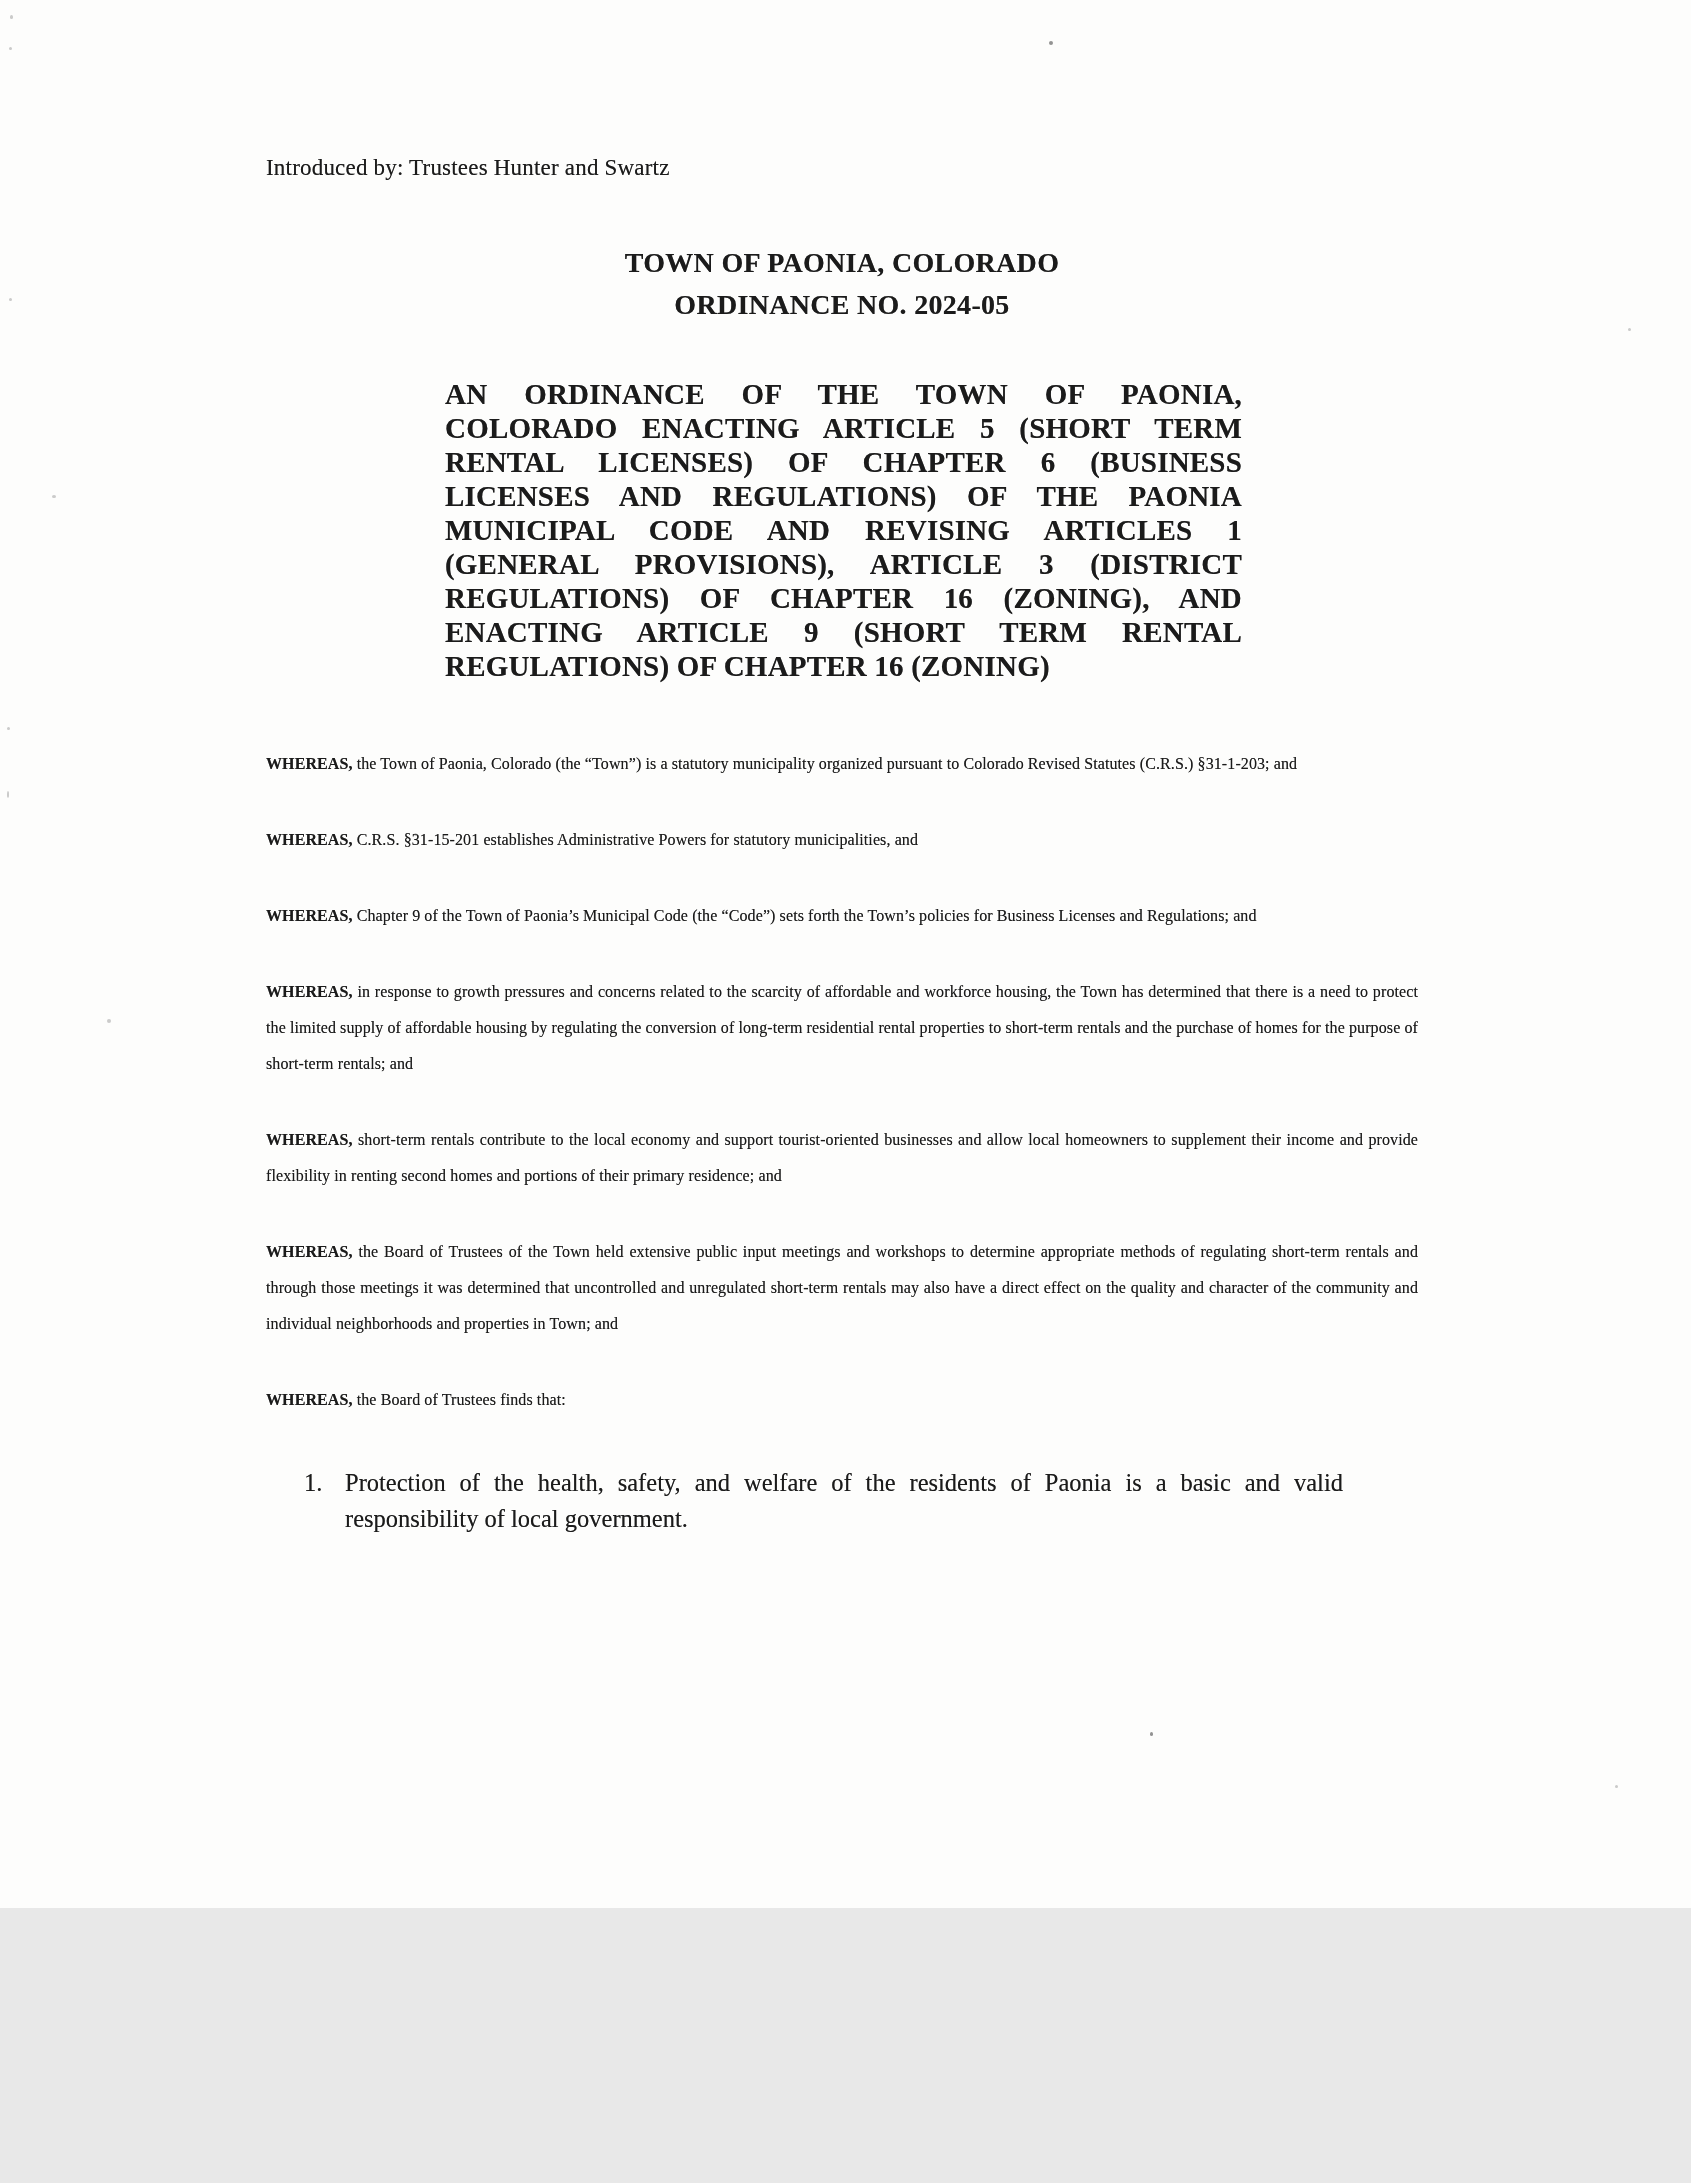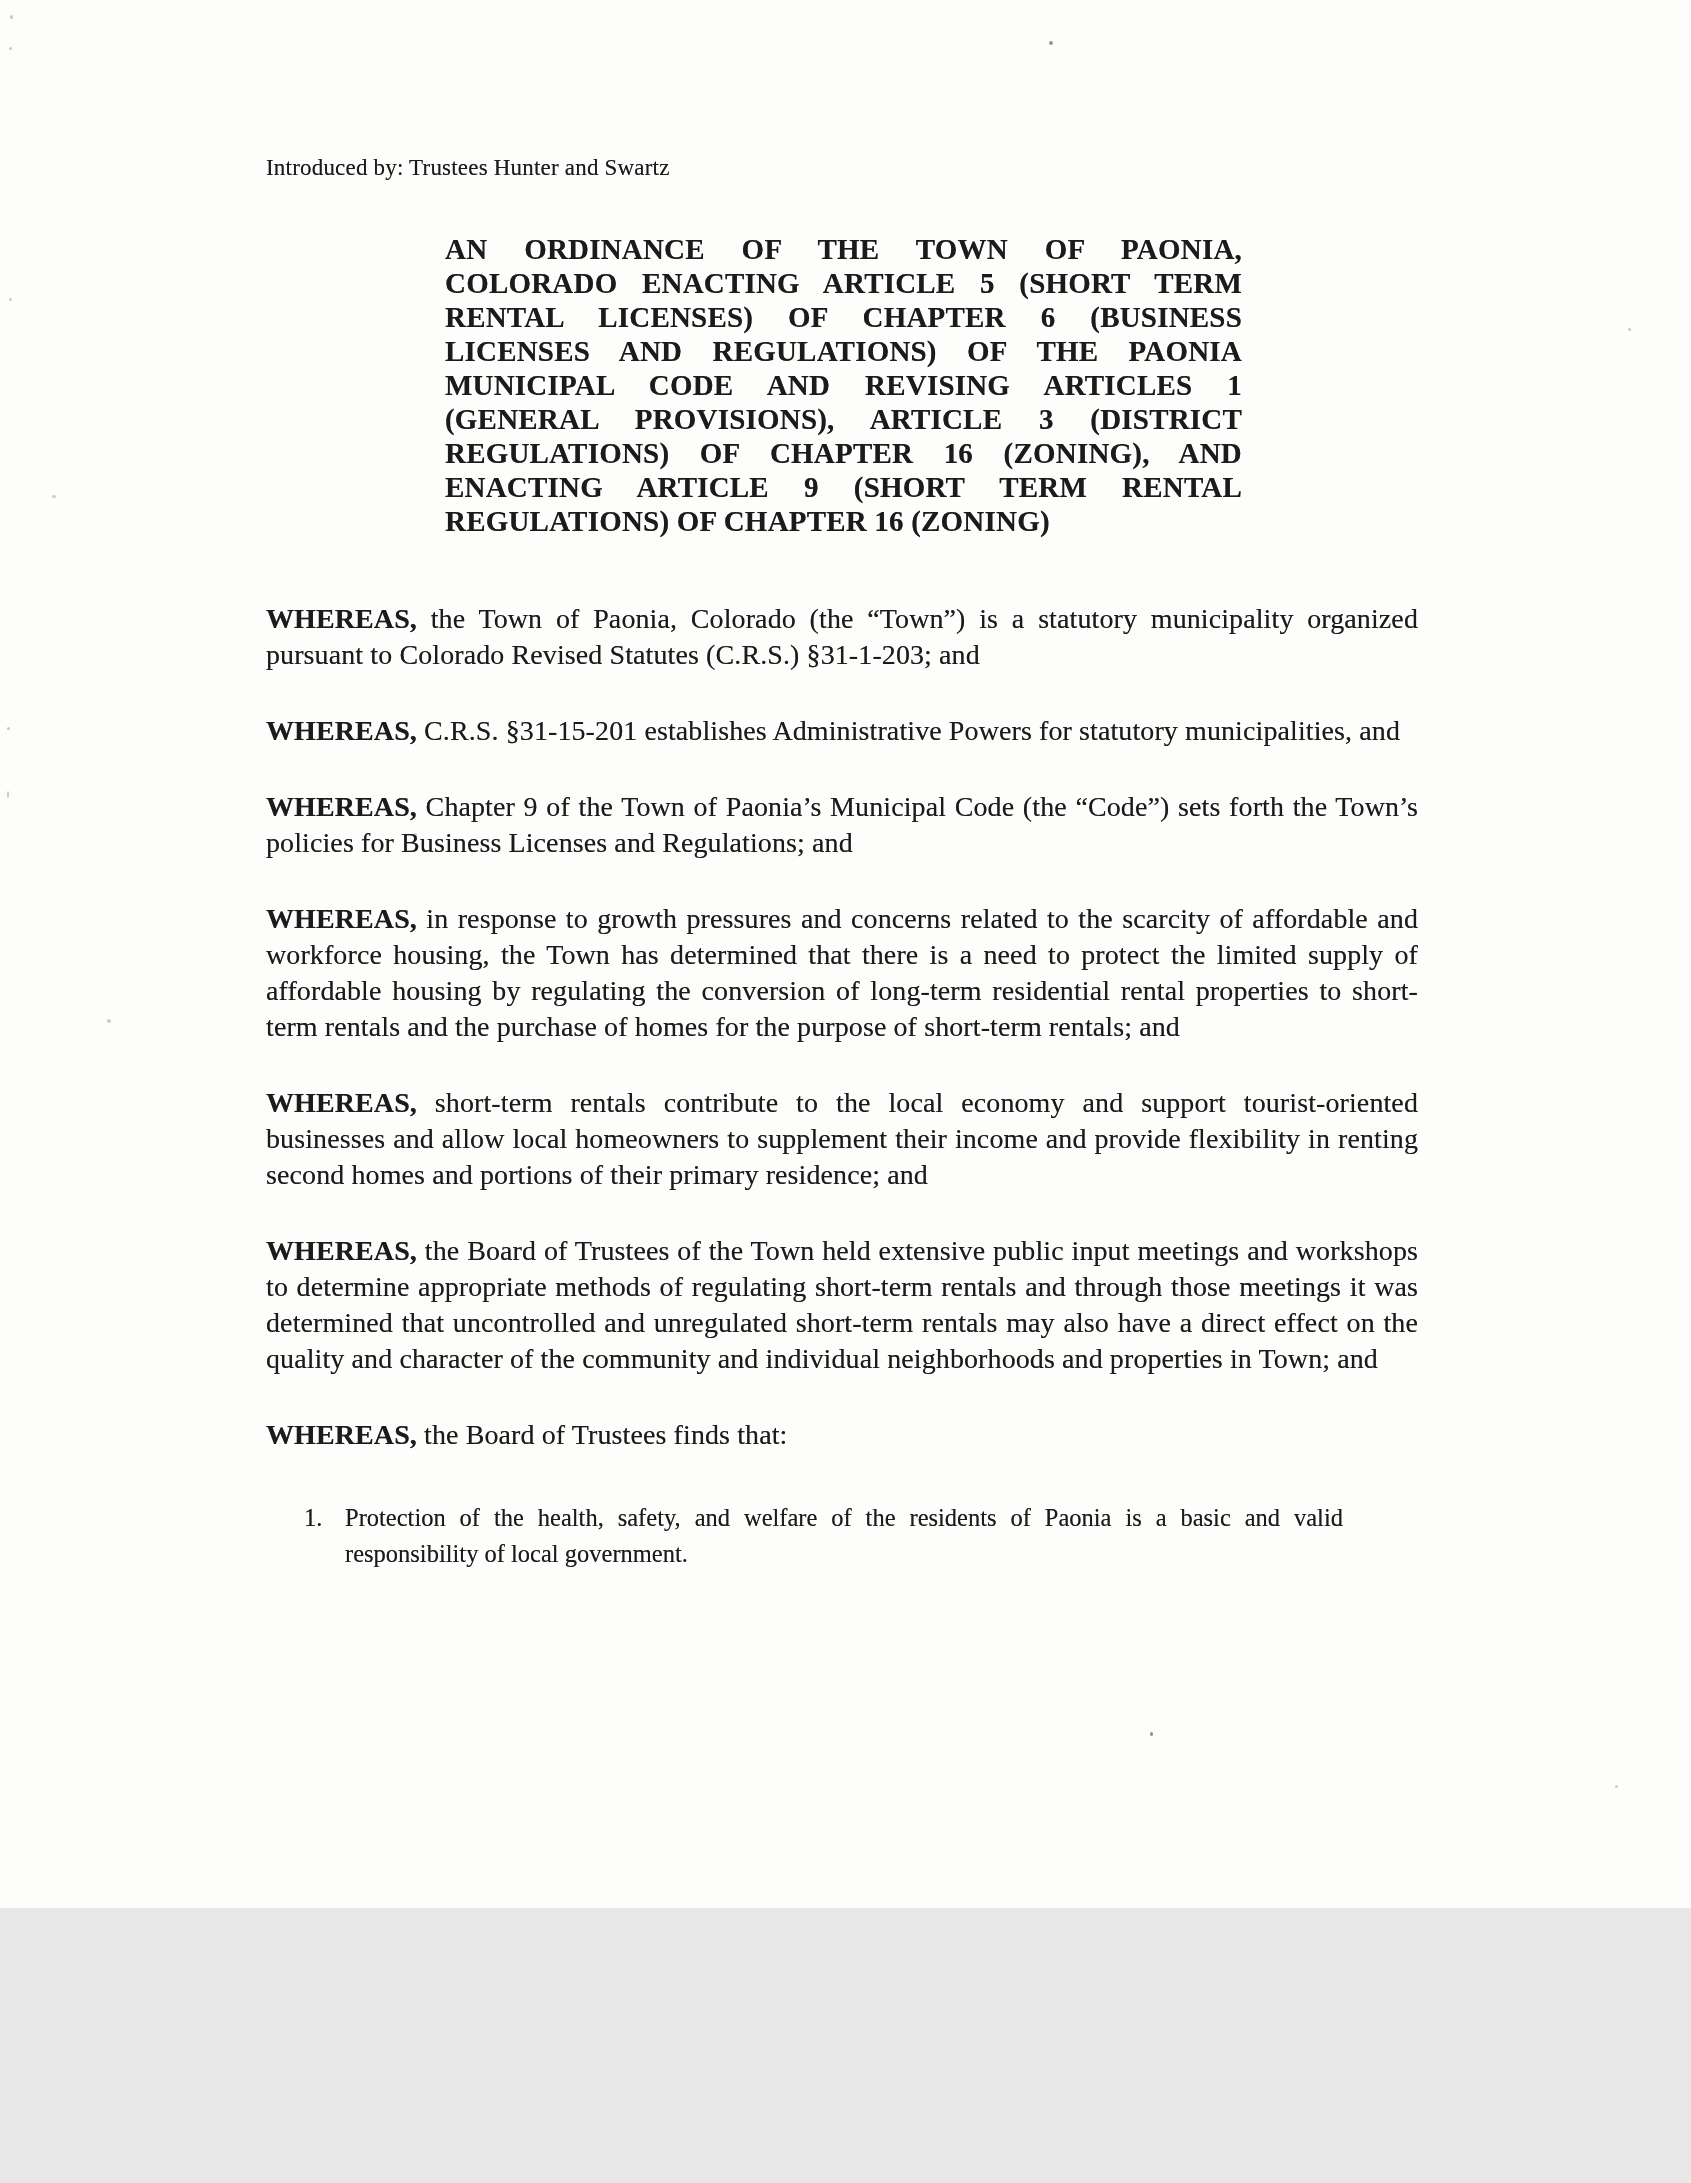--- a/index.html
+++ b/index.html
@@ -42,21 +42,21 @@
     font-size: 29px;
     line-height: 34px;
     text-align: justify;
     letter-spacing: 0.2px;
   }
   .paragraphs {
     margin-top: 63px;
   }
   .body-par {
     margin: 0 0 40px 0;
-    font-size: 28px;
+    font-size: 16px;
     line-height: 36px;
     text-align: justify;
     letter-spacing: 0.1px;
   }
   .body-par .lead {
     font-weight: 700;
   }
   .findings {
     margin-top: 47px;
   }
@@ -87,20 +87,24 @@
 </style>
 </head>
 <body>
 
 <div class="page">
 
   <div class="content">
 
     <div class="introduced">Introduced by: Trustees Hunter and Swartz</div>
 
+    <div class="title-block">
+      <div>TOWN OF PAONIA, COLORADO</div>
+      <div>ORDINANCE NO. 2024-05</div>
+    </div>
 
     <div class="summary-block">AN ORDINANCE OF THE TOWN OF PAONIA, COLORADO ENACTING ARTICLE 5 (SHORT TERM RENTAL LICENSES) OF CHAPTER 6 (BUSINESS LICENSES AND REGULATIONS) OF THE PAONIA MUNICIPAL CODE AND REVISING ARTICLES 1 (GENERAL PROVISIONS), ARTICLE 3 (DISTRICT REGULATIONS) OF CHAPTER 16 (ZONING), AND ENACTING ARTICLE 9 (SHORT TERM RENTAL REGULATIONS) OF CHAPTER 16 (ZONING)</div>
 
     <div class="paragraphs">
 
       <p class="body-par"><span class="lead">WHEREAS,</span><span> the Town of Paonia, Colorado (the “Town”) is a statutory municipality organized pursuant to Colorado Revised Statutes (C.R.S.) §31-1-203; and</span></p>
 
       <p class="body-par"><span class="lead">WHEREAS,</span><span> C.R.S. §31-15-201 establishes Administrative Powers for statutory municipalities, and</span></p>
 
       <p class="body-par"><span class="lead">WHEREAS,</span><span> Chapter 9 of the Town of Paonia’s Municipal Code (the “Code”) sets forth the Town’s policies for Business Licenses and Regulations; and</span></p>

